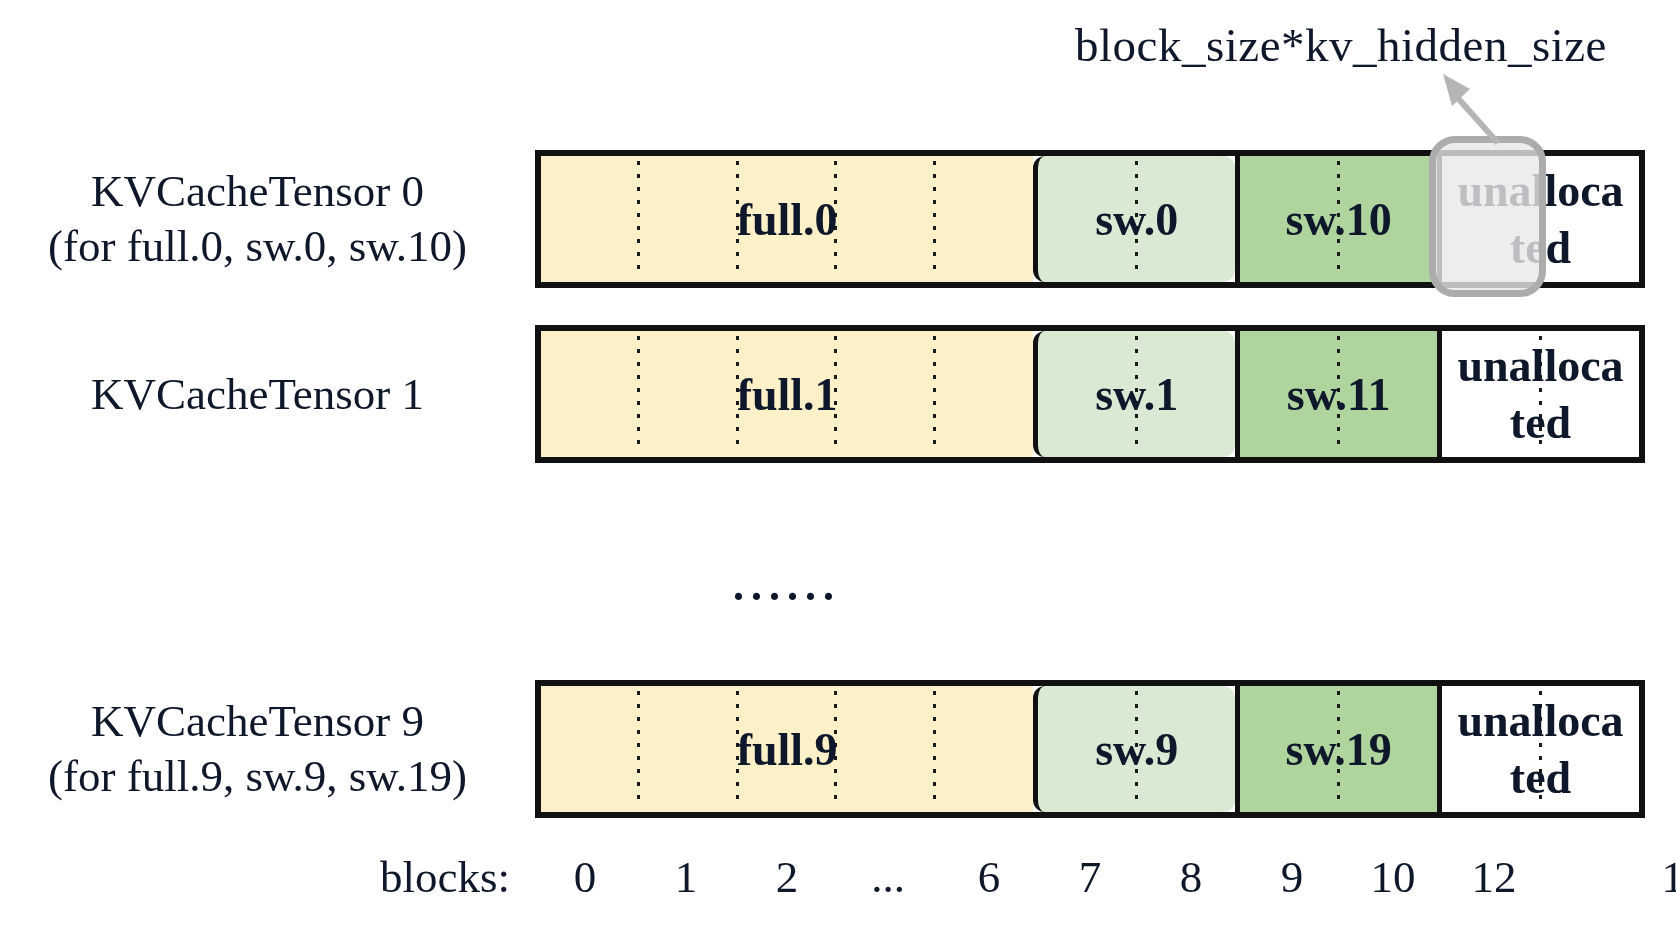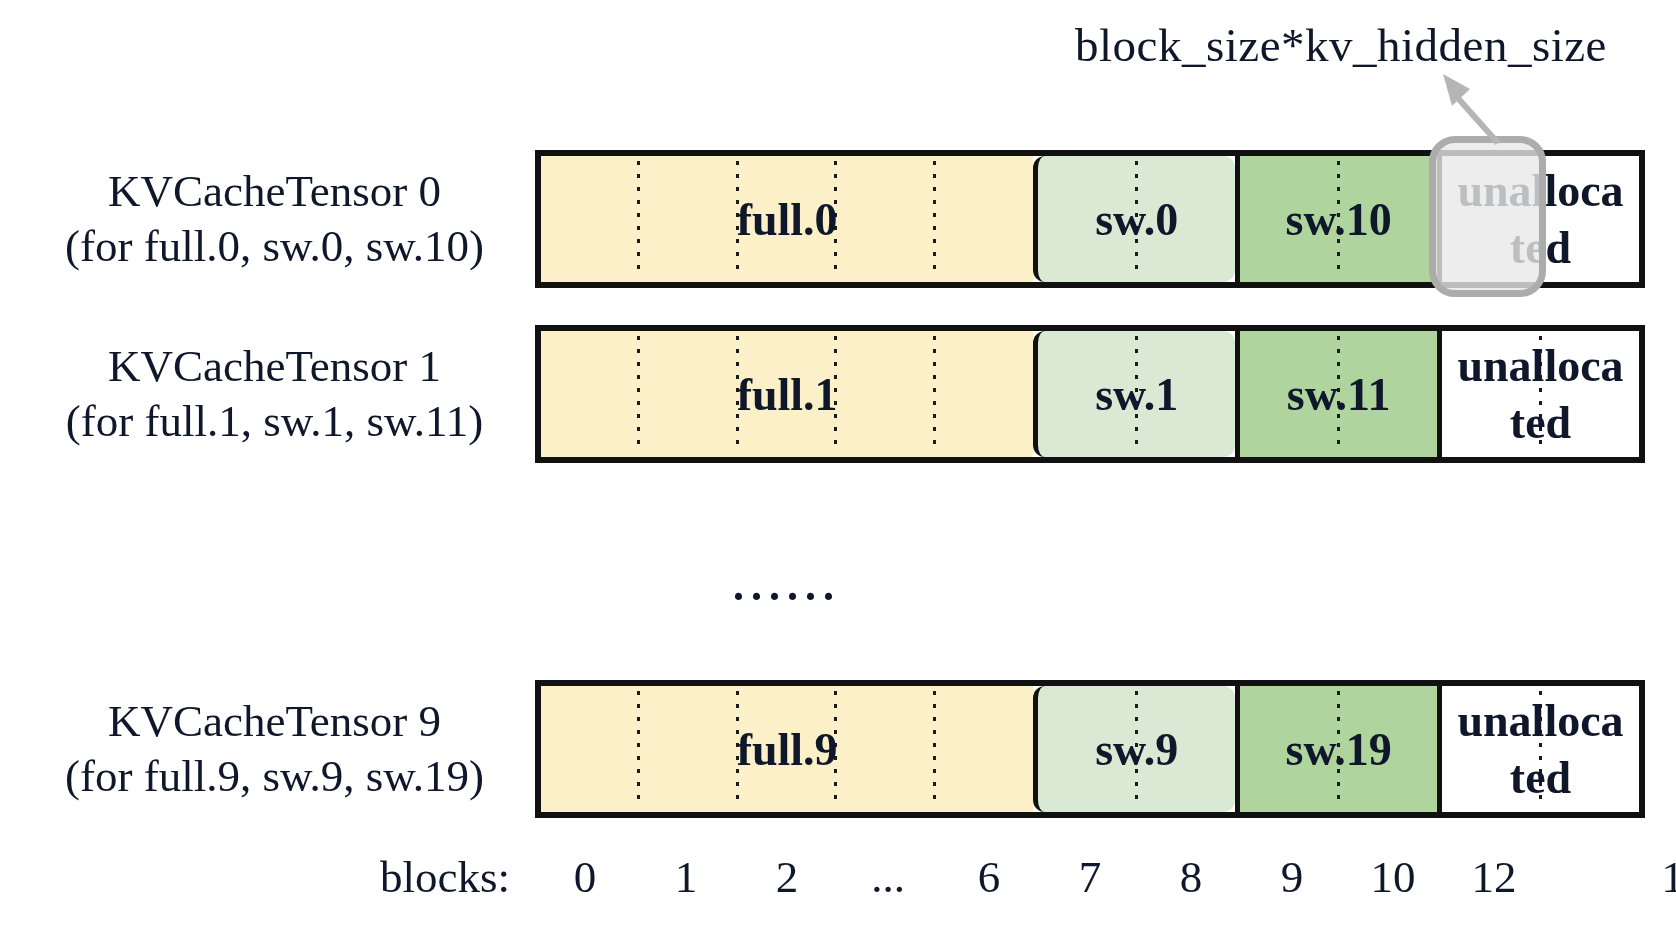--- a/index.html
+++ b/index.html
@@ -10,21 +10,21 @@
   
   .annotation{
     position:absolute;left:1075px;top:18px;width:480px;
     font-size:47px;text-align:left;white-space:nowrap;letter-spacing:0.5px;
   }
   .arrow-svg{position:absolute;left:1418px;top:58px;width:110px;height:95px;z-index:6;}
   
   .row-label{
     position:absolute;left:0;width:515px;height:138px;
     display:flex;flex-direction:column;align-items:center;justify-content:center;
-    font-size:45px;line-height:55px;text-align:center;white-space:nowrap;padding-left:17px;
+    font-size:45px;line-height:55px;text-align:center;white-space:nowrap;
   }
   .bar{
     position:absolute;left:535px;width:1110px;height:138px;
     box-sizing:border-box;border:6px solid #111;display:flex;background:#fff;
   }
   .region{position:relative;display:flex;box-sizing:border-box;}
   .region + .region{border-left:5px solid #111;}
   .region.full{flex:5;background:#FBF0C7;text-align:right;}
   .region.sw-light{flex:2;background:#D9E9D3;border-radius:12px;}
   .region.sw-dark{flex:2;background:#AFD49D;}
@@ -101,21 +101,20 @@
         <span>unalloca</span>
         <span>ted</span>
       </div>
     </div>
   </div>
 
   <div class="overlay"></div>
 
   <div class="row-label" style="top:325px">
     <div>KVCacheTensor 1</div>
-    <div>(for full.1, sw.1, sw.11)</div>
   </div>
   <div class="bar" style="top:325px">
     <div class="region full">
       <div class="cell"></div>
       <div class="cell"></div>
       <div class="cell"></div>
       <div class="cell"></div>
       <div class="cell"></div>
       <div class="rlabel">full.1</div>
     </div>

